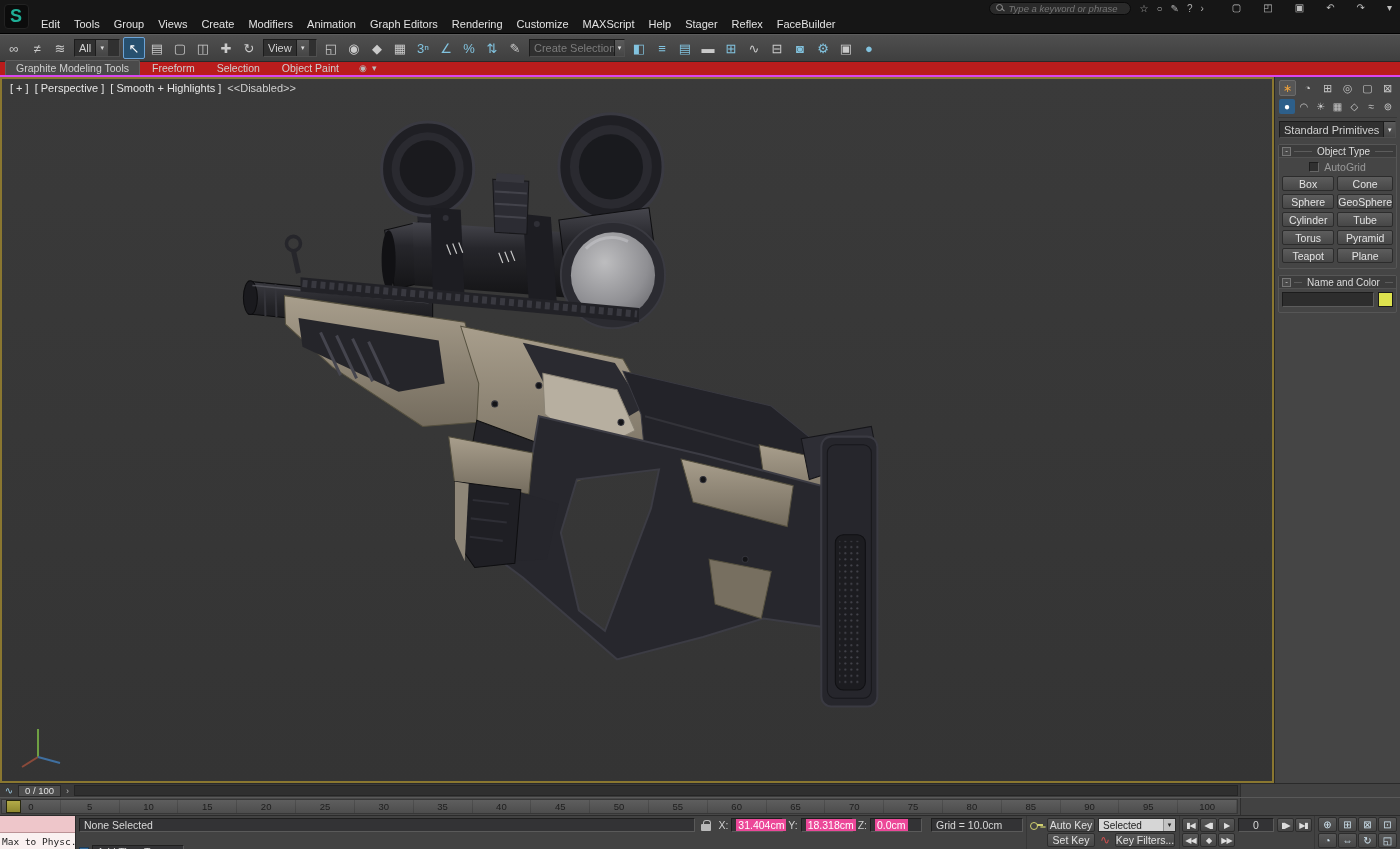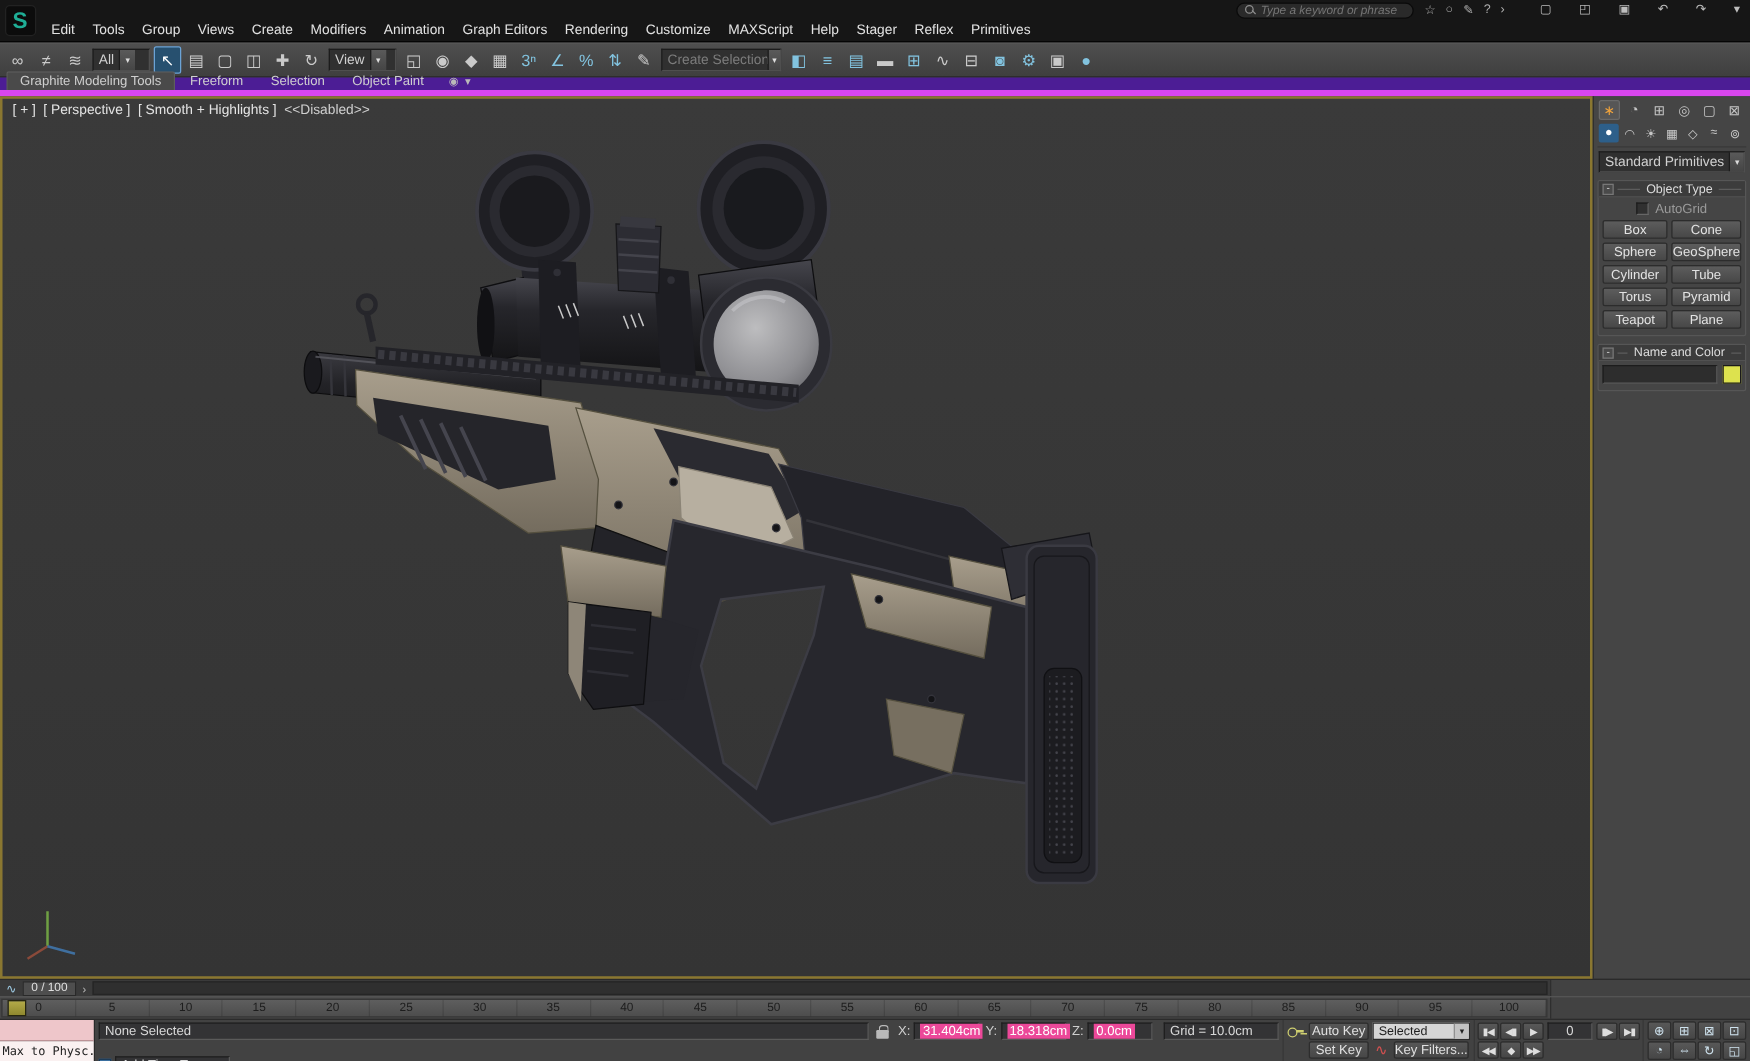--- a/index.html
+++ b/index.html
@@ -29,21 +29,21 @@
   .tbtn{width:22px;height:22px;display:flex;align-items:center;justify-content:center;color:#cacaca;font-size:13px;border:1px solid transparent;border-radius:2px;cursor:default}
   .tbtn.teal{color:#82c3df}
   .tbtn.active{background:#27506f;border-color:#6ba3d6;color:#fff}
   .combo{display:inline-flex;align-items:stretch;height:18px;background:#303030;border:1px solid #1c1c1c;border-bottom-color:#4f4f4f;border-right-color:#4f4f4f;color:#d0d0d0;font-size:11px;margin:0 2px}
   .combo .val{padding:1px 4px;display:flex;align-items:center;white-space:nowrap}
   .combo .arr{width:13px;display:flex;align-items:center;justify-content:center;background:linear-gradient(#5a5a5a,#454545);border-left:1px solid #1c1c1c}
   .combo .arr::after{content:"▾";font-size:7px;color:#ddd}
   .combo.disabled .val{color:#7c7c7c}
 
   
-  .ribbon-tabs{height:15px;background:#4c1d95;border-bottom:5px solid #d946ef;display:flex;align-items:flex-end;padding-left:5px;gap:2px}
+  .ribbon-tabs{height:15px;background:#b91c1c;border-bottom:2px solid #d946ef;display:flex;align-items:flex-end;padding-left:5px;gap:2px}
   .rtab{padding:1px 10px 1px;font-size:10.5px;color:#cfcfcf;cursor:default}
   .rtab.active{background:#4a4a4a;border:1px solid #5e5e5e;border-bottom:none;border-radius:2px 2px 0 0}
   .ribbon-extra{display:flex;align-items:center;gap:5px;margin-left:8px;color:#b9b9b9;font-size:9px;padding-bottom:2px}
   .subtab-row{height:15px;background:#333;display:flex;align-items:center;border-bottom:1px solid #222;padding-left:1px}
   .subtab{background:#272727;border:1px solid #4c4c4c;height:14px;display:flex;align-items:center;padding:0 8px;font-size:10.5px;color:#d6d6d6;cursor:default}
 
   
   .main{flex:1;display:flex;min-height:0}
   .viewport{flex:1;position:relative;border:2px solid #8a7730;background:linear-gradient(#3a3a3a,#343434);min-width:0}
   .vp-label{position:absolute;top:3px;left:8px;z-index:5;font-size:11px;color:#e4e4e4;display:flex;gap:6px;cursor:default}
@@ -168,21 +168,21 @@
           <span class="menu-item">Create</span>
           <span class="menu-item">Modifiers</span>
           <span class="menu-item">Animation</span>
           <span class="menu-item">Graph Editors</span>
           <span class="menu-item">Rendering</span>
           <span class="menu-item">Customize</span>
           <span class="menu-item">MAXScript</span>
           <span class="menu-item">Help</span>
           <span class="menu-item">Stager</span>
           <span class="menu-item">Reflex</span>
-          <span class="menu-item">Primitives</span>
+          <span class="menu-item">FaceBuilder</span>
         </nav>
     </div>
   </header>
 
   <div class="toolbar">
     <span style="display:flex;gap:1px">
 
     <span class="tbtn">∞</span>
         <span class="tbtn">≠</span>
         <span class="tbtn">≋</span>

